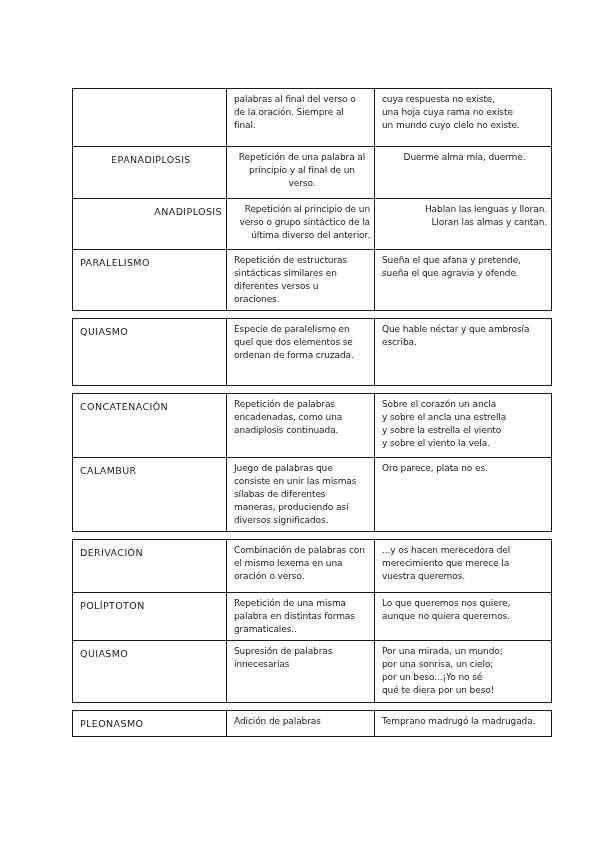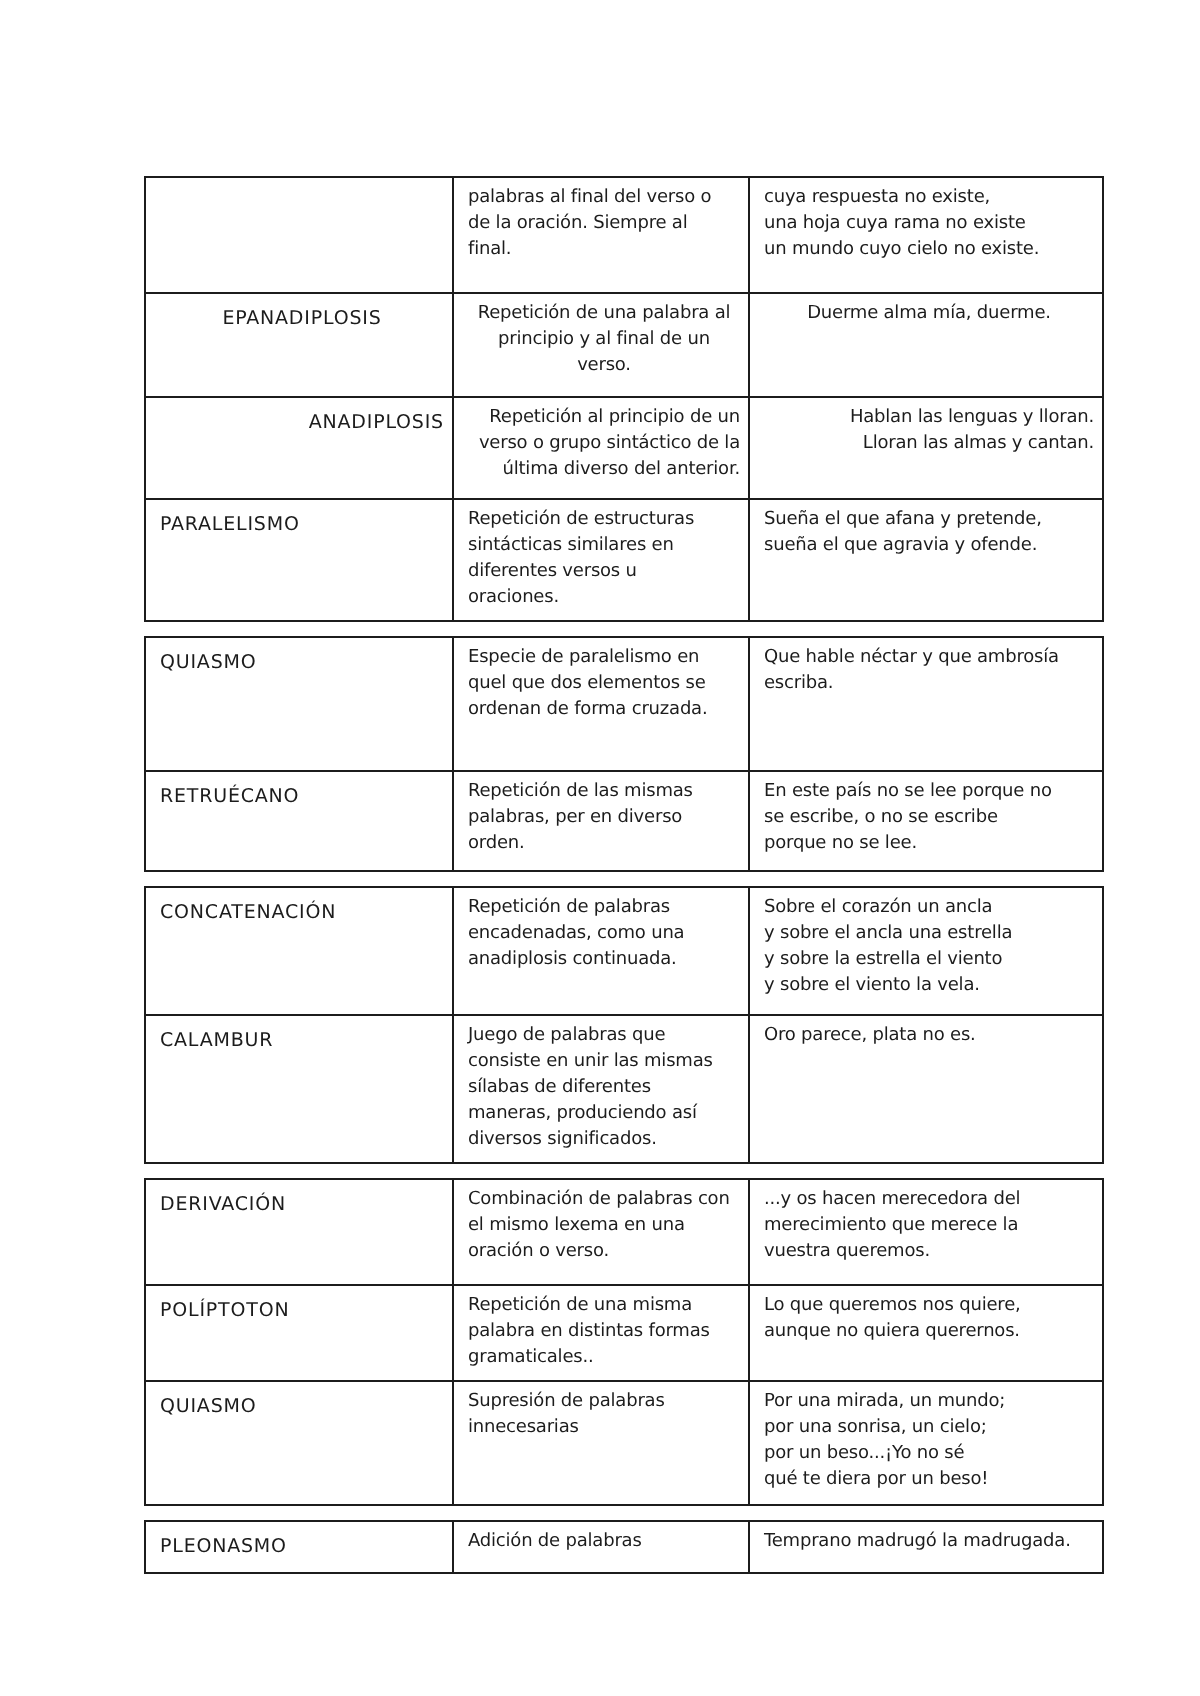--- a/index.html
+++ b/index.html
@@ -97,29 +97,20 @@
       </div>
       <div class="tbl">
         <div class="tr" style="height: 67px;">
     <div class="td term">QUIASMO</div>
     <div class="td def">Especie de paralelismo en
 quel que dos elementos se
 ordenan de forma cruzada.</div>
     <div class="td ex">Que hable néctar y que ambrosía
 escriba.</div>
   </div>
-        <div class="tr" style="height: 50px;">
-    <div class="td term">RETRUÉCANO</div>
-    <div class="td def">Repetición de las mismas
-palabras, per en diverso
-orden.</div>
-    <div class="td ex">En este país no se lee porque no
-se escribe, o no se escribe
-porque no se lee.</div>
-  </div>
       </div>
       <div class="tbl">
         <div class="tr" style="height: 64px; margin-top: 20px;">
     <div class="td term">CONCATENACIÓN</div>
     <div class="td def">Repetición de palabras
 encadenadas, como una
 anadiplosis continuada.</div>
     <div class="td ex">Sobre el corazón un ancla
 y sobre el ancla una estrella
 y sobre la estrella el viento

